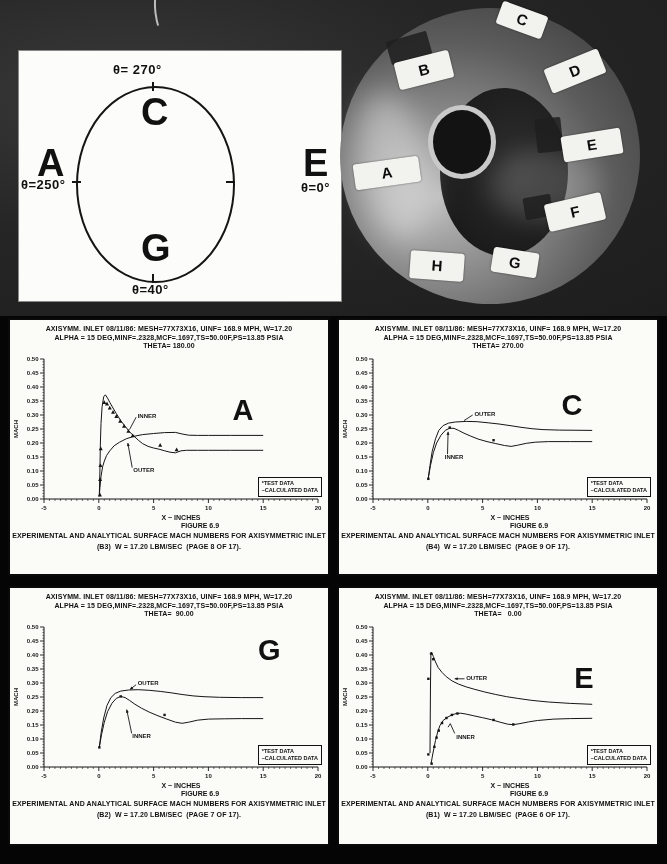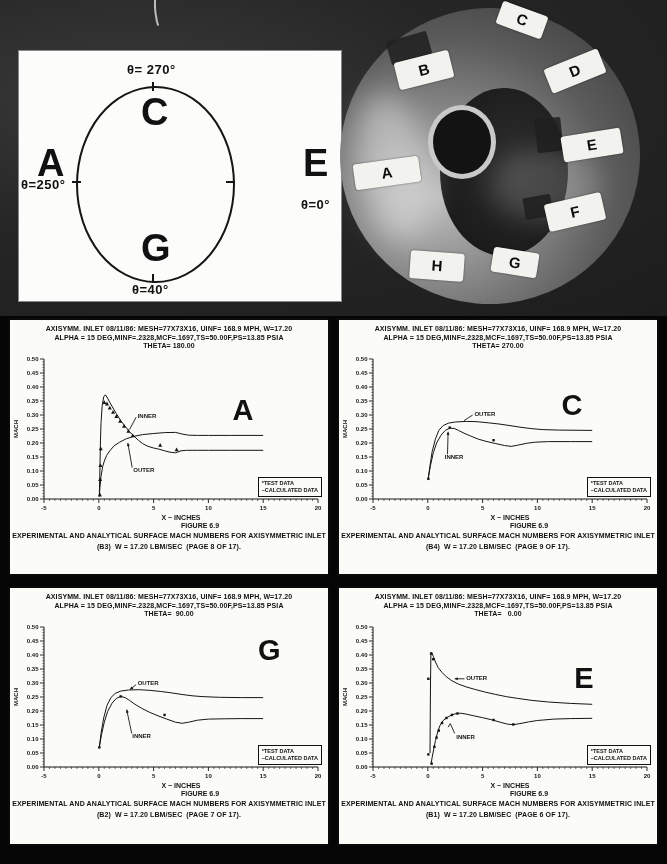--- a/index.html
+++ b/index.html
@@ -63,26 +63,26 @@
 
   <div class="top-section">
     <div class="wire"></div>
 
     <div class="diagram-panel">
       <div class="theta-circle"></div>
       <div class="tick-v" style="left:133px;top:31px;"></div>
       <div class="tick-h" style="left:53px;top:130px;"></div>
       <div class="tick-h" style="left:207px;top:130px;"></div>
       <div class="tick-v" style="left:133px;top:223px;"></div>
-      <div class="dg-text dg-theta" style="left:108px;top:11px;">θ= 270°</div>
+      <div class="dg-text dg-theta" style="left:94px;top:11px;">θ= 270°</div>
       <div class="dg-text dg-letter" style="left:122px;top:44px;">C</div>
       <div class="dg-text dg-letter" style="left:18px;top:95px;">A</div>
       <div class="dg-text dg-theta" style="left:2px;top:126px;">θ=250°</div>
       <div class="dg-text dg-letter" style="left:284px;top:95px;">E</div>
-      <div class="dg-text dg-theta" style="left:282px;top:146px;">θ=0°</div>
+      <div class="dg-text dg-theta" style="left:282px;top:129px;">θ=0°</div>
       <div class="dg-text dg-letter" style="left:122px;top:180px;">G</div>
       <div class="dg-text dg-theta" style="left:113px;top:231px;">θ=40°</div>
     </div>
 
     <div class="photo">
       <div class="ring-outer"></div>
       <div class="ring-hole"></div>
       <div class="sheen"></div>
       <div class="sheen2"></div>
       <div class="throat"></div>

